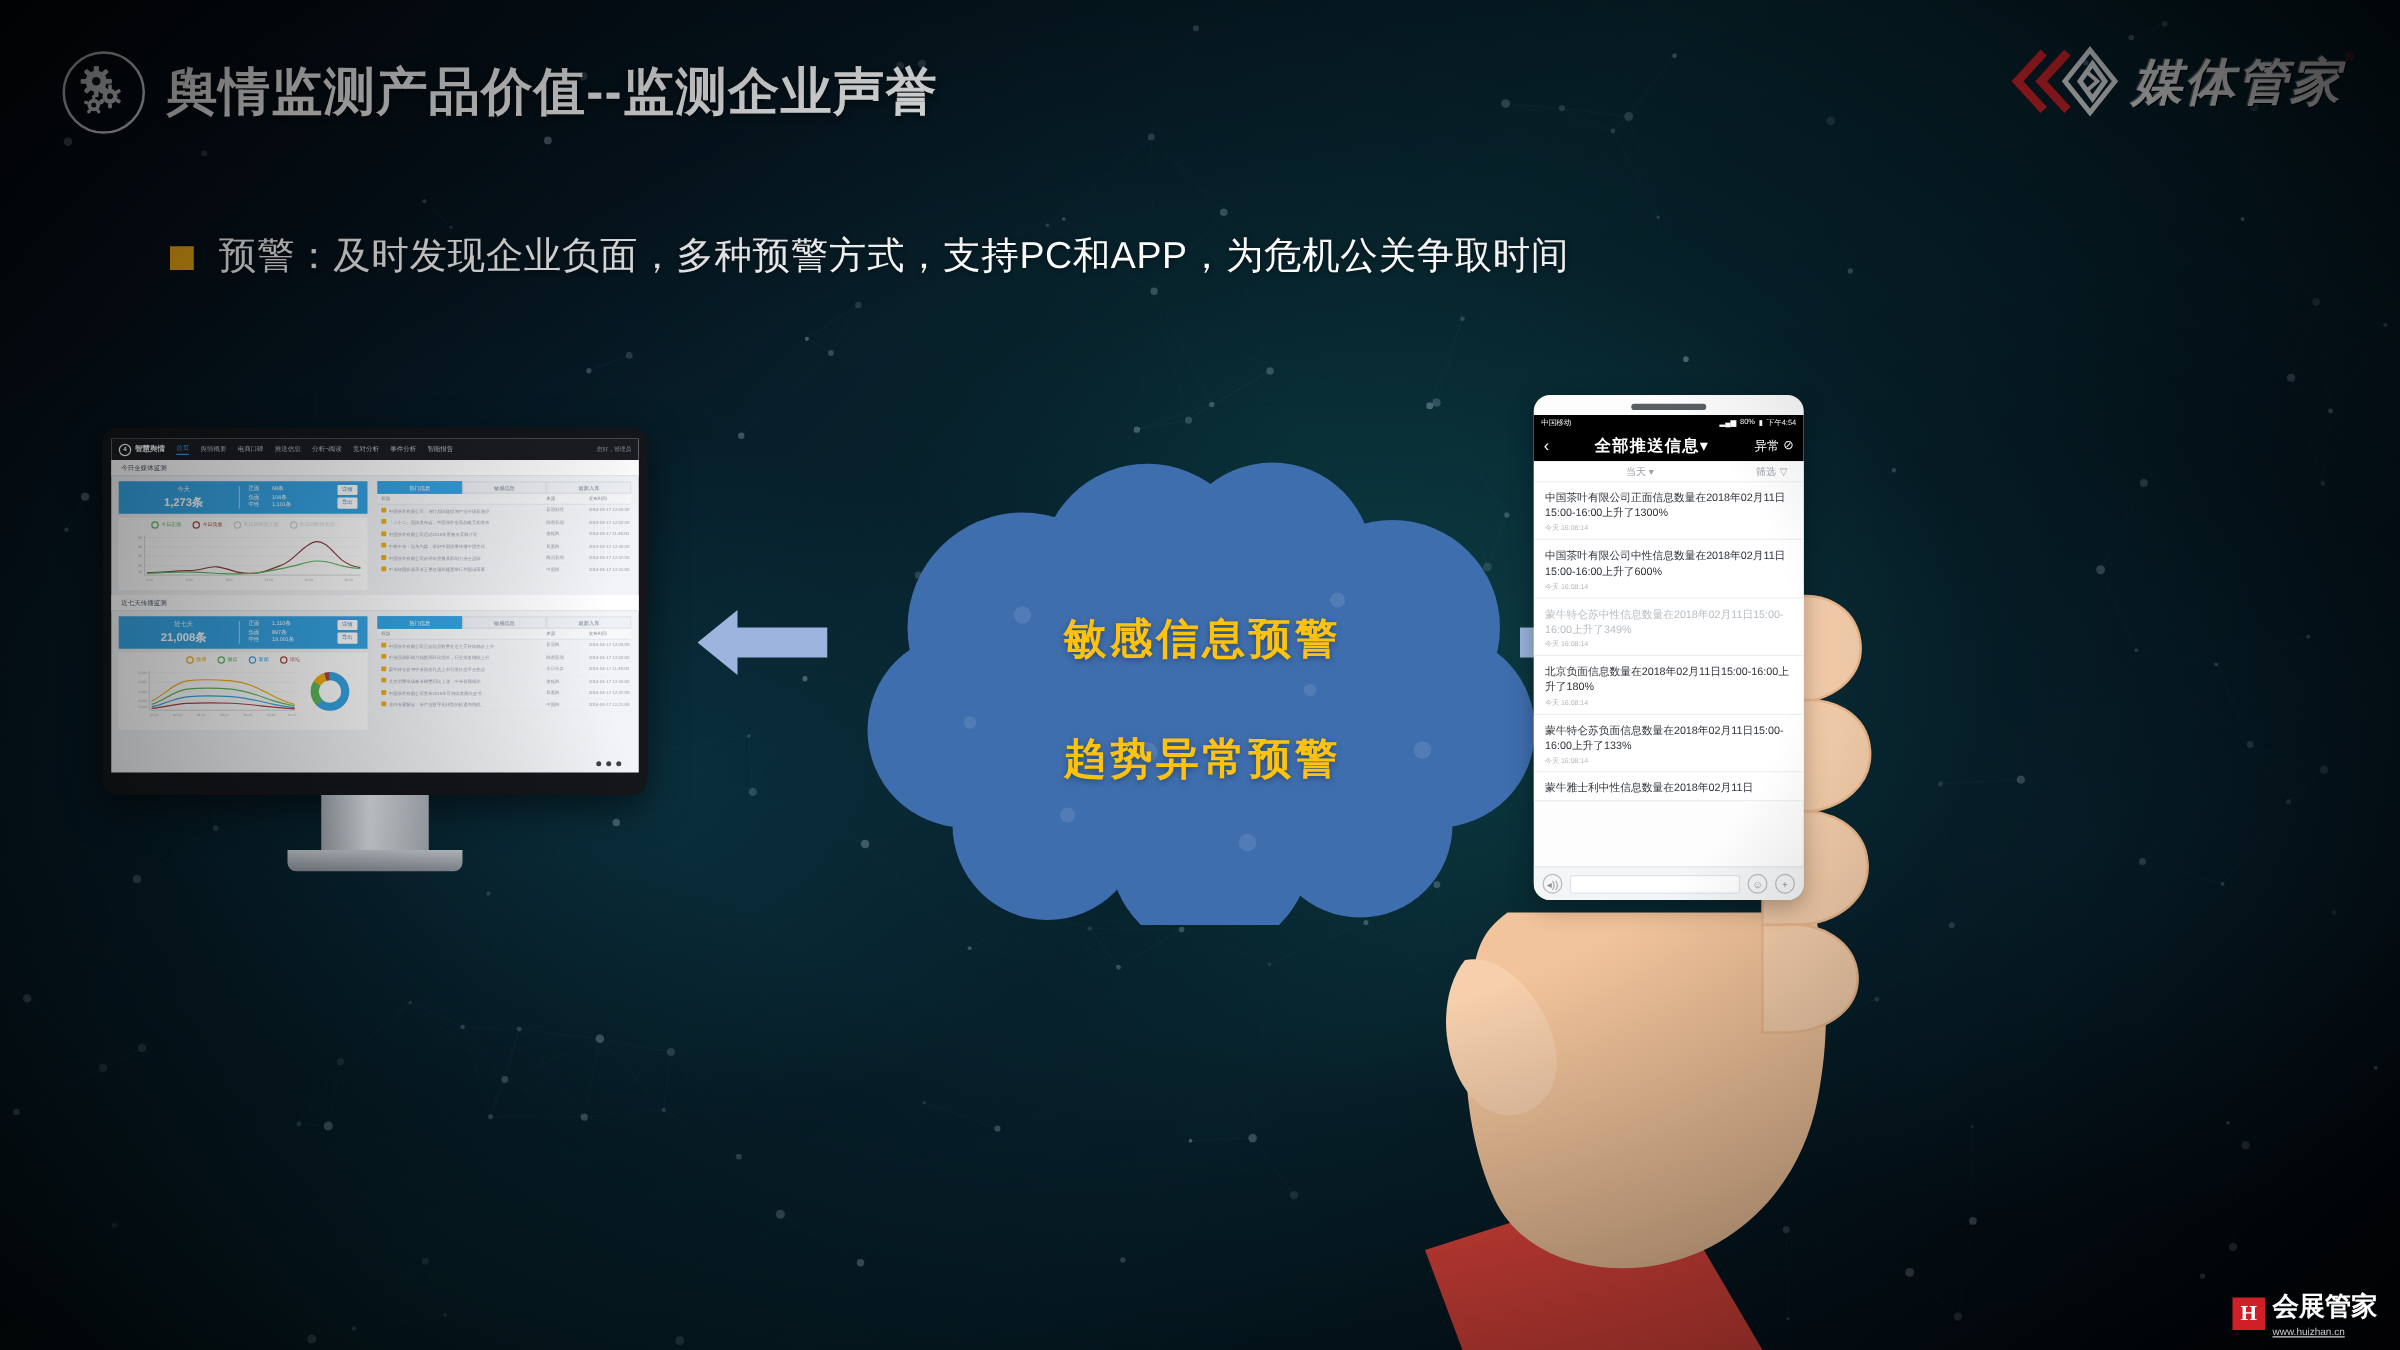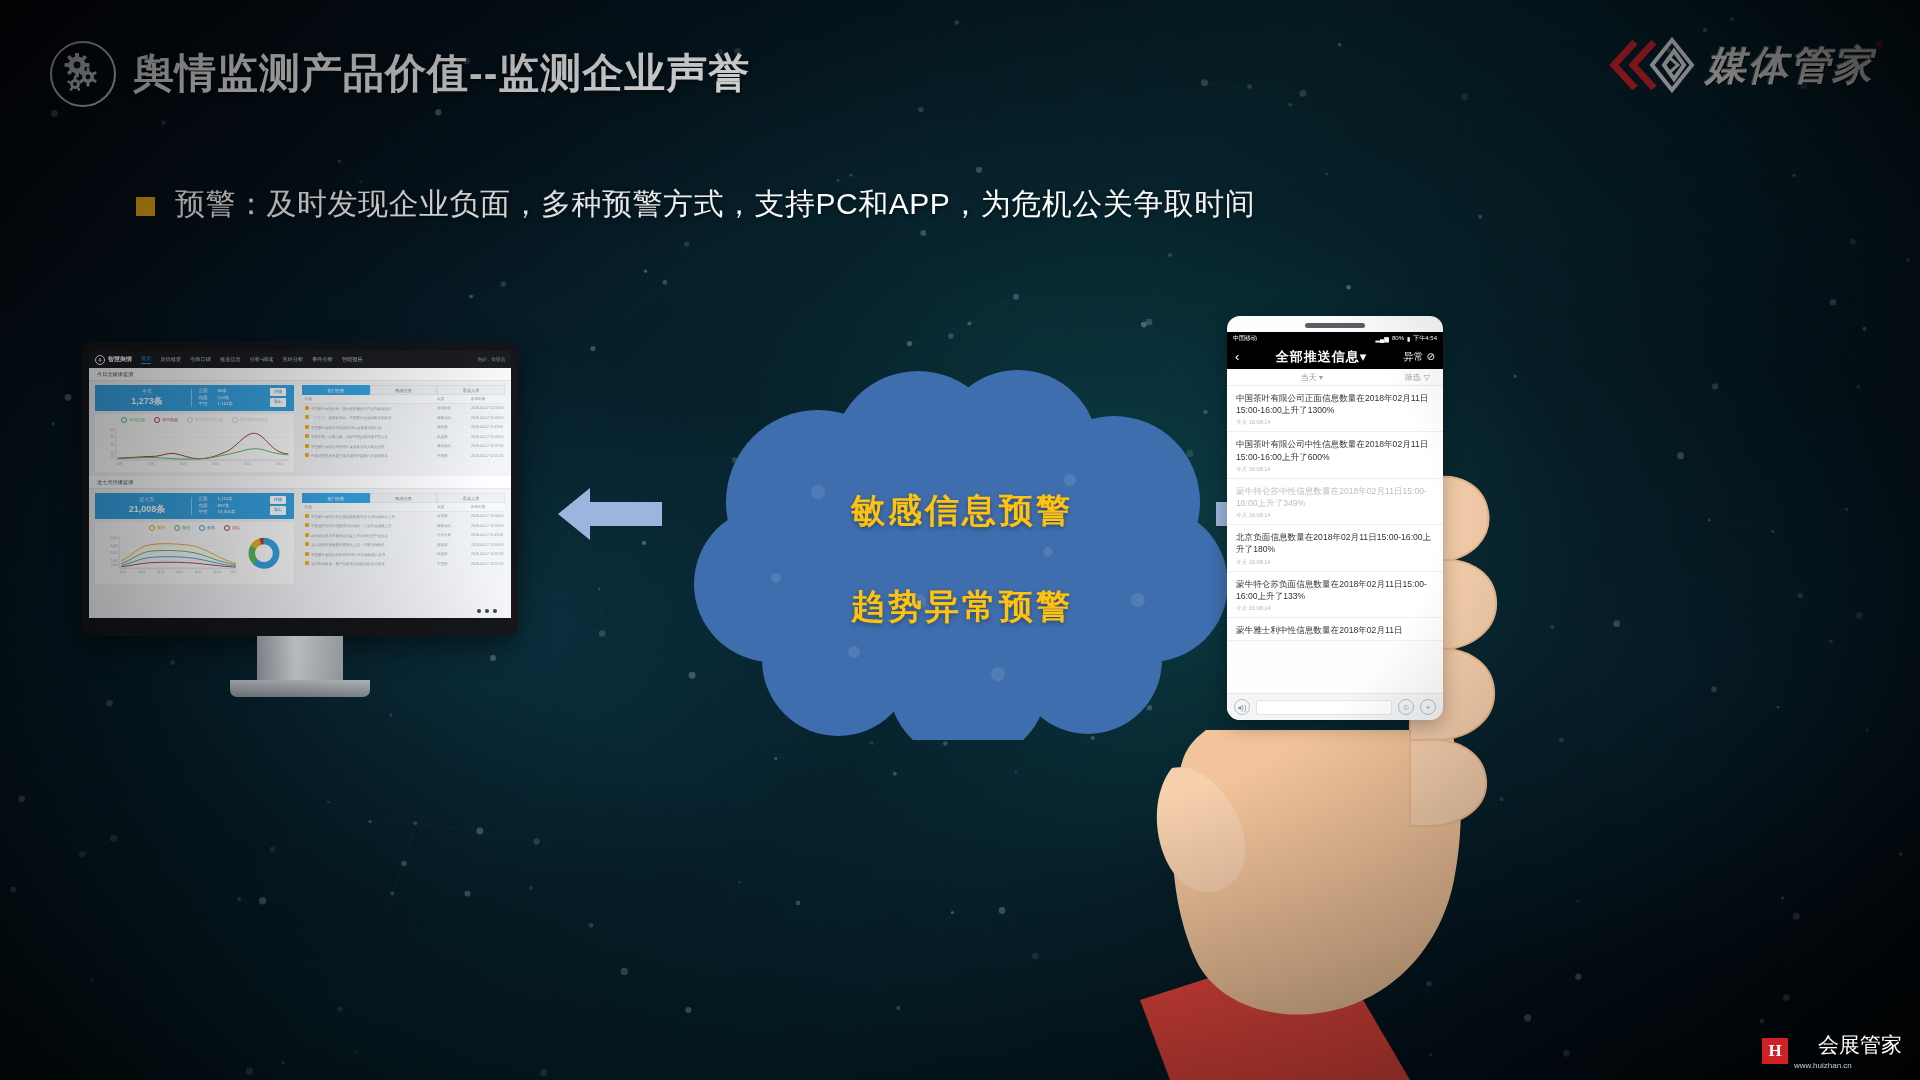--- a/index.html
+++ b/index.html
@@ -123,22 +123,22 @@
   .ph-input{position:absolute;left:0;right:0;bottom:0;height:26px;background:#f3f5f7;border-top:1px solid #e3e6ea;
     display:flex;align-items:center;padding:0 7px;gap:6px;}
   .ph-input .rndi{width:14px;height:14px;border-radius:50%;border:1px solid #b8bdc2;display:flex;
     align-items:center;justify-content:center;font-size:8px;color:#8b9197;flex:none;}
   .ph-input .field{flex:1;height:13px;background:#fff;border:1px solid #e0e4e8;border-radius:2px;}
 
   
   .wm{position:absolute;right:18px;bottom:10px;display:flex;align-items:center;gap:6px;}
   .wm-sq{width:26px;height:26px;background:#cf2027;color:#fff;font-size:17px;font-weight:bold;
     display:flex;align-items:center;justify-content:center;font-family:"Liberation Serif",serif;}
-  .wm-t1{color:#fff;font-size:21px;font-weight:normal;margin-left:24px;}
-  .wm-t2{color:#c9ced3;font-size:8px;margin-top:2px;}
+  .wm-t1{color:#fff;font-size:21px;font-weight:bold;}
+  .wm-t2{color:#c9ced3;font-size:8px;margin-top:2px;text-decoration:underline;}
 </style>
 </head>
 <body>
 
 <div id="slide">
 
   <svg id="net" viewBox="0 0 1920 1080" preserveAspectRatio="none">
       <g>
         <line x1="1143.8" y1="324.6" x2="1016.1" y2="296.8" stroke-opacity="0.118"></line>
         <line x1="1143.8" y1="324.6" x2="1149.2" y2="322.1" stroke-opacity="0.292"></line>

